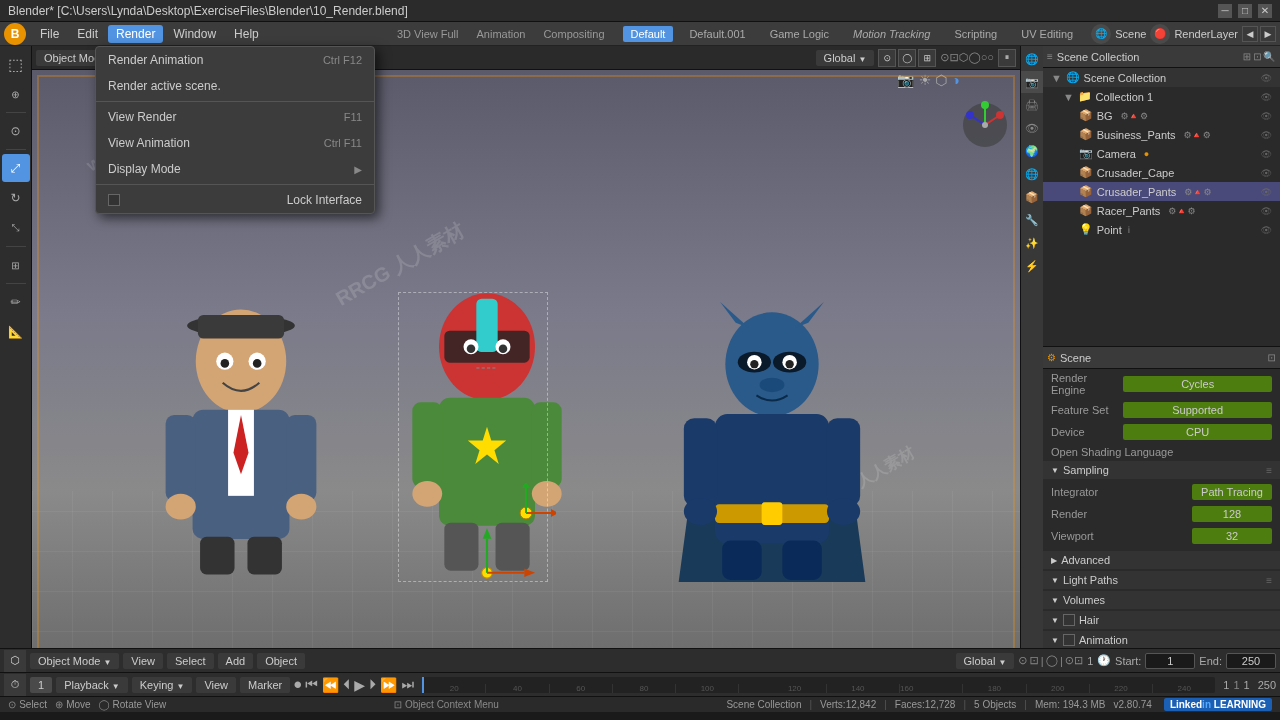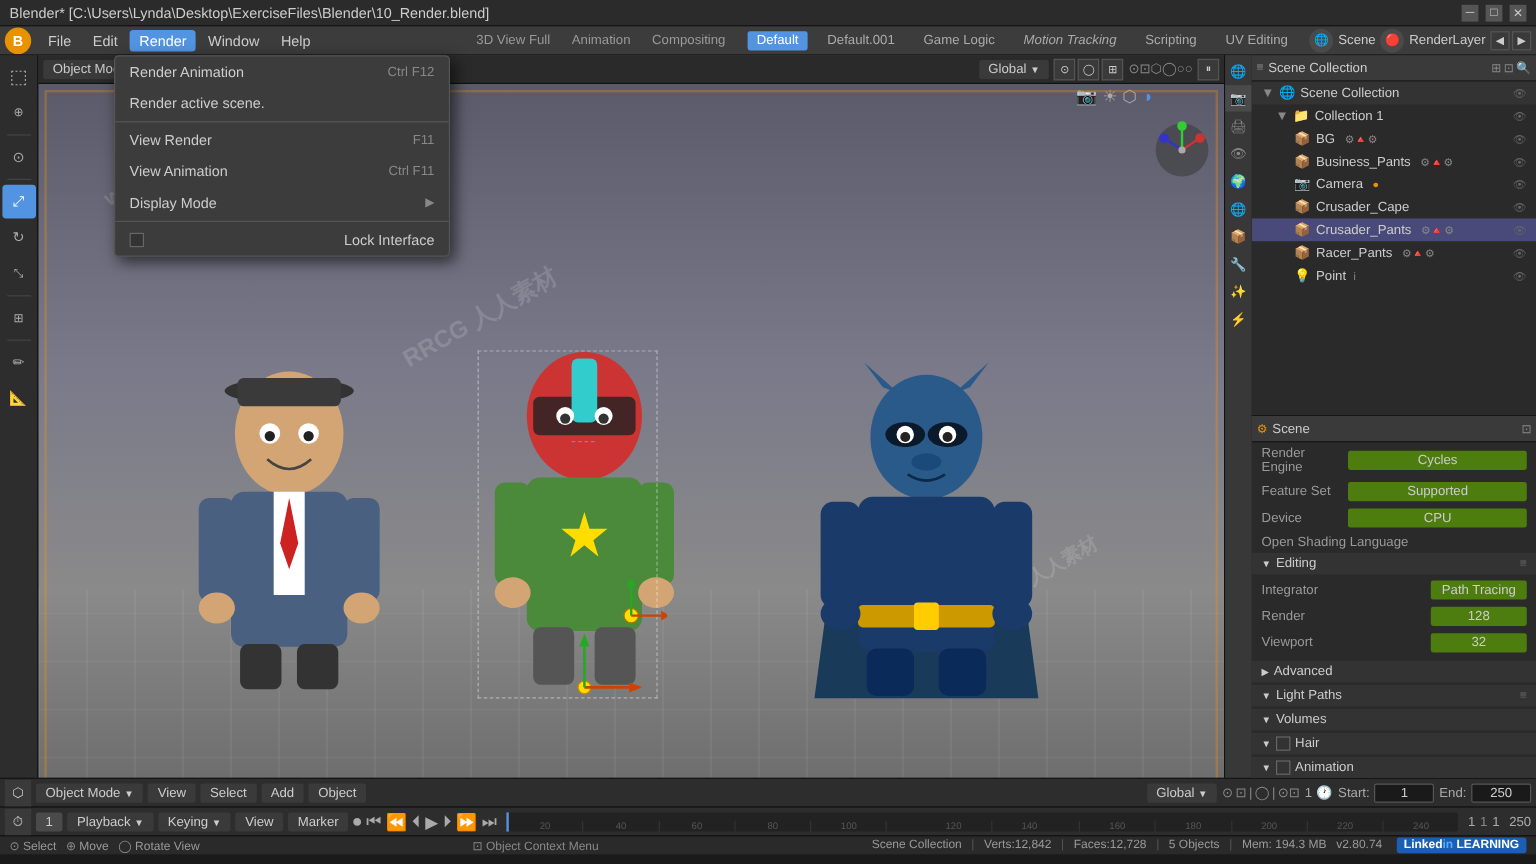--- a/index.html
+++ b/index.html
@@ -694,21 +694,21 @@
           <div class="prop-value prop-value-wide">CPU</div>
         </div>
 
         <div class="prop-row">
           <span class="prop-label">Open Shading Language</span>
         </div>
 
         <div class="collapsible-section">
           <div class="collapse-header">
             <span class="collapse-triangle">▼</span>
-            <span>Editing</span>
+            <span>Sampling</span>
             <span style="margin-left:auto;font-size:10px;color:#666;">≡</span>
           </div>
           <div class="section-body">
             <div class="prop-row">
               <span class="prop-label">Integrator</span>
               <div class="prop-value">Path Tracing</div>
             </div>
             <div class="prop-row">
               <span class="prop-label">Render</span>
               <div class="prop-value">128</div>
@@ -826,21 +826,21 @@
       <div style="position:absolute;top:0;bottom:0;left:0;width:2px;background:#5294e2;"></div>
 
       <div style="display:flex;width:100%;height:100%;align-items:flex-end;">
         <div style="flex:1;text-align:center;font-size:8px;color:#555;border-left:1px solid #333;">20</div>
         <div style="flex:1;text-align:center;font-size:8px;color:#555;border-left:1px solid #333;">40</div>
         <div style="flex:1;text-align:center;font-size:8px;color:#555;border-left:1px solid #333;">60</div>
         <div style="flex:1;text-align:center;font-size:8px;color:#555;border-left:1px solid #333;">80</div>
         <div style="flex:1;text-align:center;font-size:8px;color:#555;border-left:1px solid #333;">100</div>
         <div style="flex:1;text-align:center;font-size:8px;color:#555;border-left:1px solid #333;padding-left:24px;">120</div>
         <div style="flex:1;text-align:center;font-size:8px;color:#555;border-left:1px solid #333;">140</div>
-        <div style="flex:1;text-align:center;font-size:8px;color:#555;border-left:1px solid #333;margin-left:10px;">160</div>
+        <div style="flex:1;font-size:8px;color:#555;border-left:1px solid #333;margin-left:10px;">160</div>
         <div style="flex:1;text-align:center;font-size:8px;color:#555;border-left:1px solid #333;">180</div>
         <div style="flex:1;text-align:center;font-size:8px;color:#555;border-left:1px solid #333;">200</div>
         <div style="flex:1;text-align:center;font-size:8px;color:#555;border-left:1px solid #333;">220</div>
         <div style="flex:1;text-align:center;font-size:8px;color:#555;border-left:1px solid #333;">240</div>
       </div>
     </div>
     <span style="color:#aaa;font-size:11px;">1</span>
     <span style="color:#888;font-size:11px;">1</span>
     <span style="color:#aaa;font-size:11px;">1</span>
     <span style="color:#aaa;font-size:11px;margin-left:4px;">250</span>

